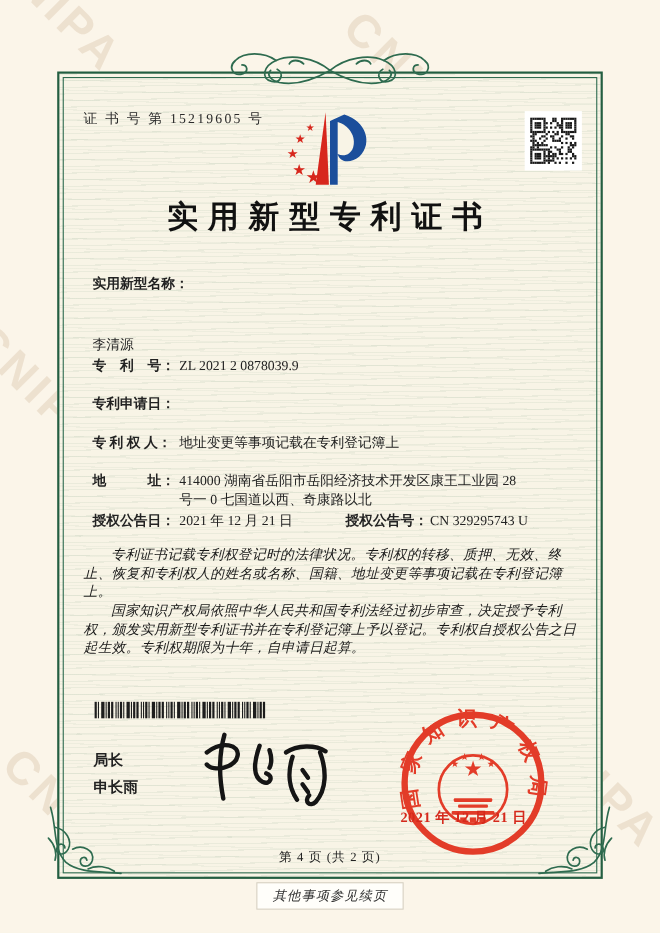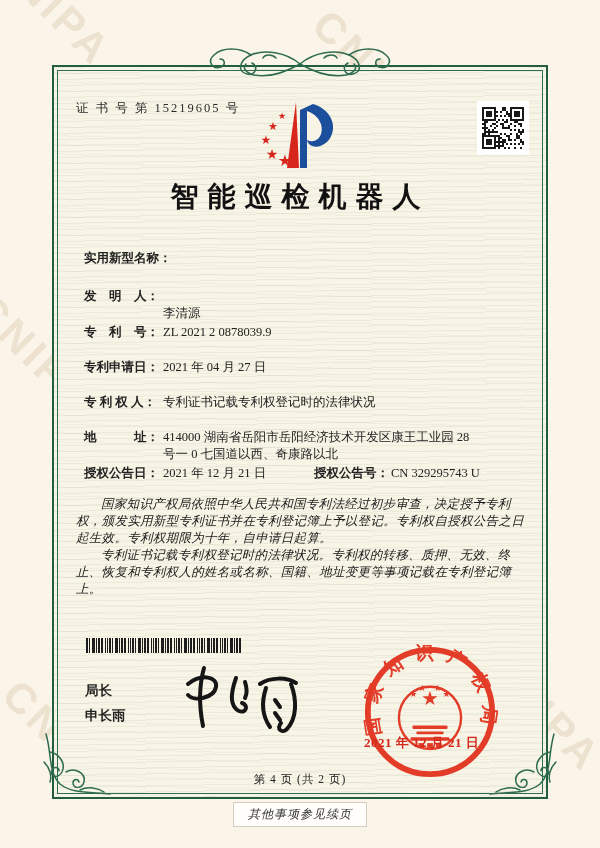--- a/index.html
+++ b/index.html
@@ -348,63 +348,61 @@
       <i style="left:10px;top:40px"></i>
       <i style="left:12px;top:40px"></i>
       <i style="left:16px;top:40px"></i>
       <i style="left:22px;top:40px"></i>
       <i style="left:26px;top:40px"></i>
       <i style="left:32px;top:40px"></i>
       <i style="left:38px;top:40px"></i>
     </div>
 </div>
 
-<div class="title">智能巡检机器人</div>
+<div class="title">实用新型专利证书</div>
 
 <div class="field" style="top:250px">
   <span class="flabel">实用新型名称：</span>
 </div>
 <div class="field" style="top:288px">
-  <span class="flabel">发　明　人：</span>
   <span class="fvalue">
     <br>
     <span>李清源</span>
   </span>
 </div>
 <div class="field" style="top:324px">
   <span class="flabel">专　利　号：</span>
   <span class="fvalue">ZL 2021 2 0878039.9</span>
 </div>
 <div class="field" style="top:359px">
   <span class="flabel">专利申请日：</span>
-  <span class="fvalue">2021 年 04 月 27 日</span>
 </div>
 <div class="field" style="top:394px">
   <span class="flabel">专 利 权 人：</span>
-  <span class="fvalue">专利证书记载专利权登记时的法律状况</span>
+  <span class="fvalue">地址变更等事项记载在专利登记簿上</span>
 </div>
 <div class="field" style="top:429px">
   <span class="flabel">地　　　址：</span>
   <span class="fvalue">
     <span>414000 湖南省岳阳市岳阳经济技术开发区康王工业园 28</span><br>
     <span>号一 0 七国道以西、奇康路以北</span>
   </span>
 </div>
 <div class="field" style="top:465px">
   <span class="flabel">授权公告日：</span>
   <span class="fvalue" style="width:160px">2021 年 12 月 21 日</span>
 </div>
 <div class="field2" style="top:465px">
   <span class="flabel">授权公告号：</span>
   <span class="fvalue" style="width:120px">CN 329295743 U</span>
 </div>
 
 <div class="paras">
+  <p>专利证书记载专利权登记时的法律状况。专利权的转移、质押、无效、终止、恢复和专利权人的姓名或名称、国籍、地址变更等事项记载在专利登记簿上。</p>
   <p>国家知识产权局依照中华人民共和国专利法经过初步审查，决定授予专利权，颁发实用新型专利证书并在专利登记簿上予以登记。专利权自授权公告之日起生效。专利权期限为十年，自申请日起算。</p>
-  <p>专利证书记载专利权登记时的法律状况。专利权的转移、质押、无效、终止、恢复和专利权人的姓名或名称、国籍、地址变更等事项记载在专利登记簿上。</p>
 </div>
 
 <div class="barcode">
     <i style="left:0px;width:2px"></i>
     <i style="left:3px;width:1px"></i>
     <i style="left:6px;width:3px"></i>
     <i style="left:10px;width:1px"></i>
     <i style="left:12px;width:2px"></i>
     <i style="left:15px;width:2px"></i>
     <i style="left:19px;width:1px"></i>

